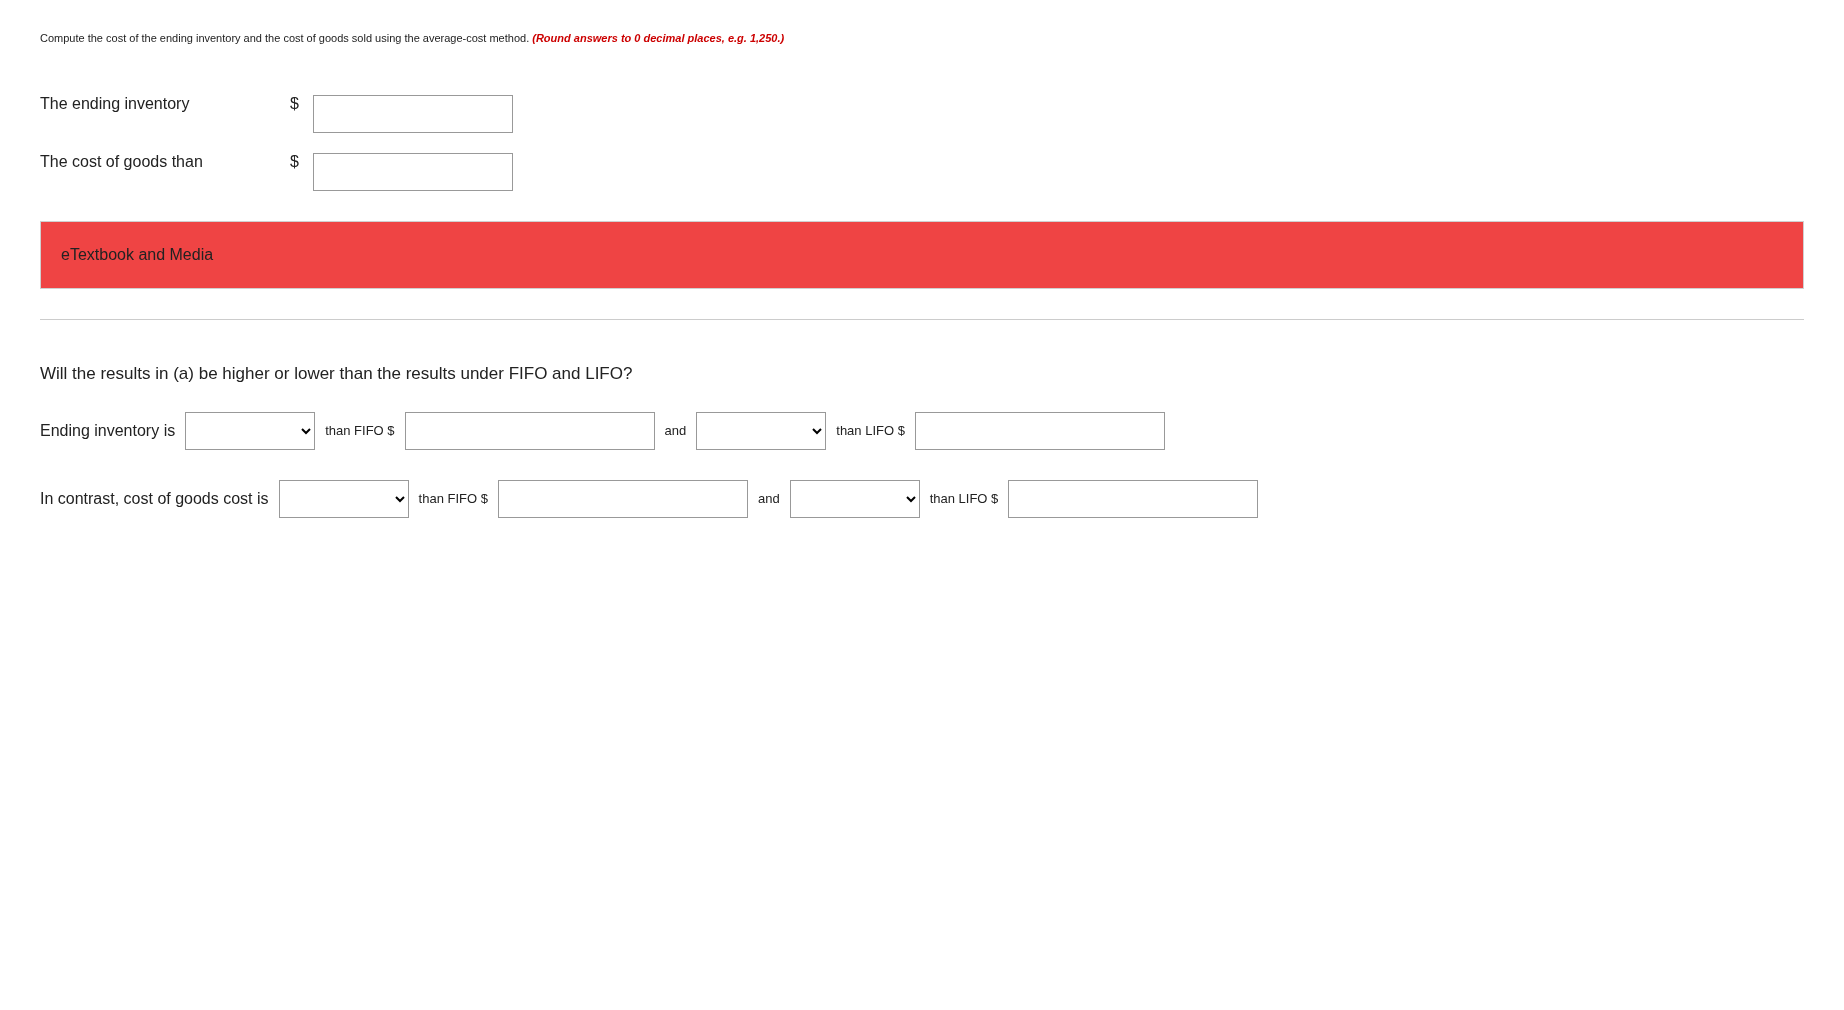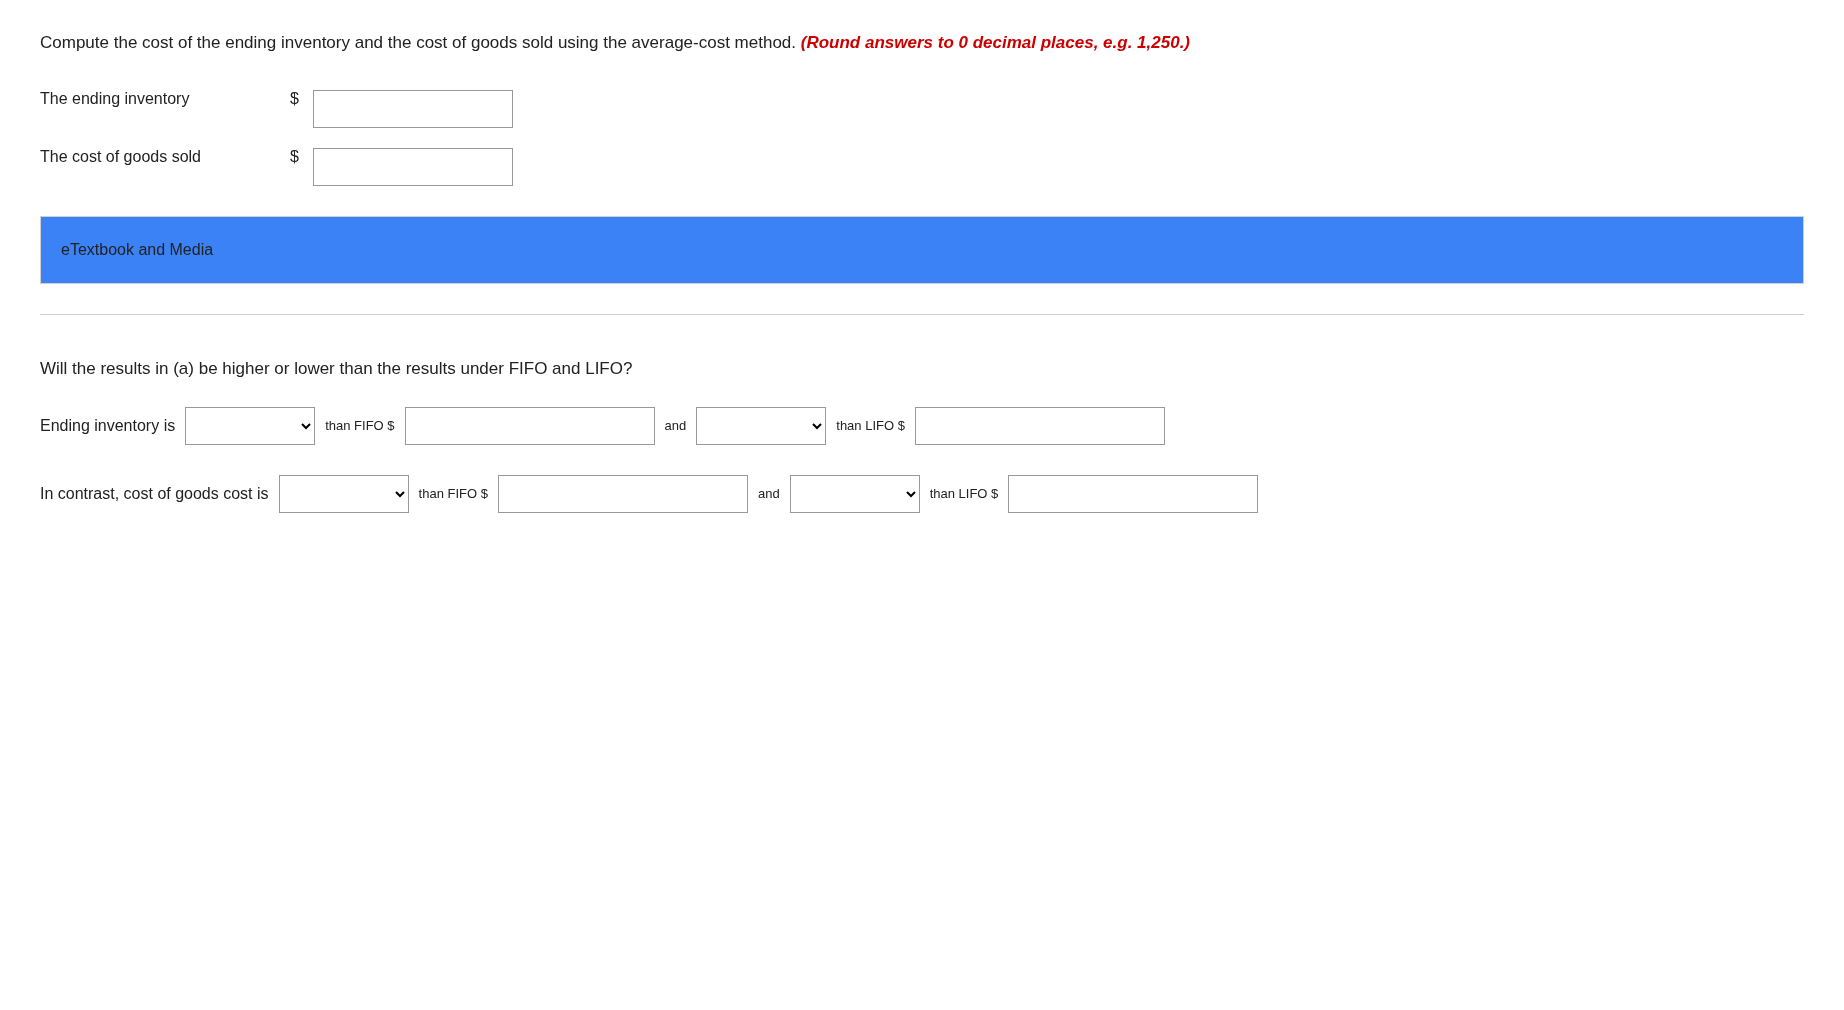--- a/index.html
+++ b/index.html
@@ -12,23 +12,23 @@
       font-family: Arial, sans-serif;
       font-size: 16px;
       background: #fff;
       color: #222;
       padding: 30px 40px;
       width: 1844px;
       min-height: 1010px;
     }
 
     .instruction {
-      font-size: 17px;
+      font-size: 11px;
       line-height: 1.5;
-      margin-bottom: 34px;
+      margin-bottom: 48px;
       max-width: 1700px;
     }
 
     .instruction .normal-text {
       color: #222;
     }
 
     .instruction .red-italic {
       color: #cc0000;
       font-style: italic;
@@ -61,21 +61,21 @@
     .text-input {
       border: 1px solid #999;
       height: 38px;
       width: 200px;
       padding: 4px 8px;
       font-size: 15px;
       outline: none;
     }
 
     .etextbook-bar {
-      background: #3b82f6;
+      background: #ef4444;
       border: 1px solid #d0d0d0;
       padding: 24px 20px;
       font-size: 16px;
       color: #222;
       margin-bottom: 30px;
       width: 100%;
     }
 
     .divider {
       border: none;
@@ -140,21 +140,21 @@
 
 <div class="form-section">
 
   <div class="form-row">
     <span class="form-label">The ending inventory</span>
     <span class="dollar-sign">$</span>
     <input type="text" class="text-input" value="" style="">
   </div>
 
   <div class="form-row">
-    <span class="form-label">The cost of goods sold</span>
+    <span class="form-label">The cost of goods than</span>
     <span class="dollar-sign">$</span>
     <input type="text" class="text-input" value="" style="">
   </div>
 
 </div>
 
 <div class="etextbook-bar">
   <span>eTextbook and Media</span>
 </div>
 

